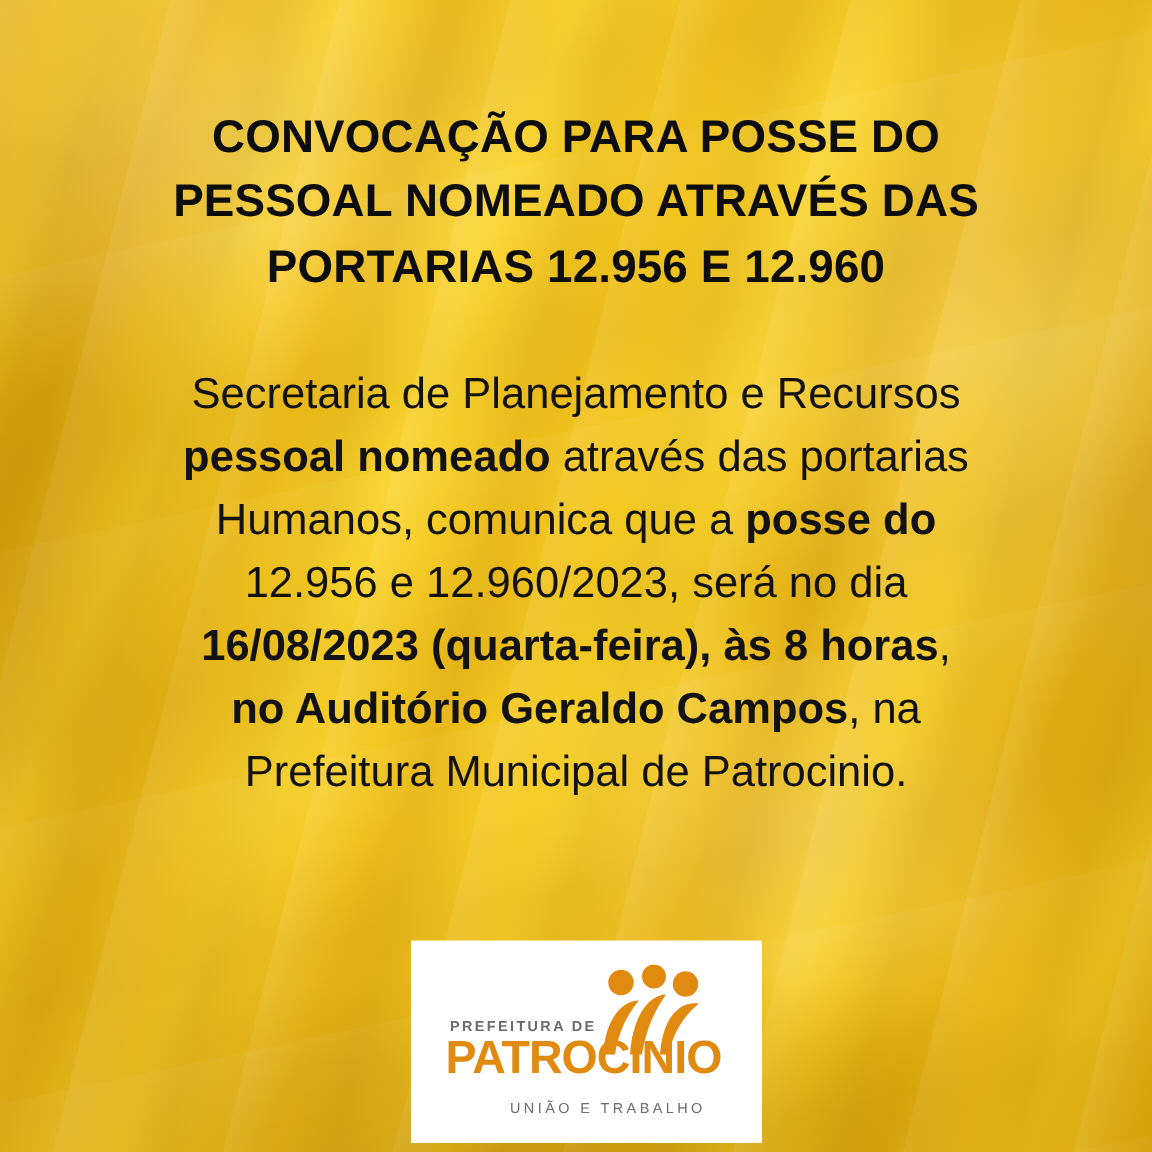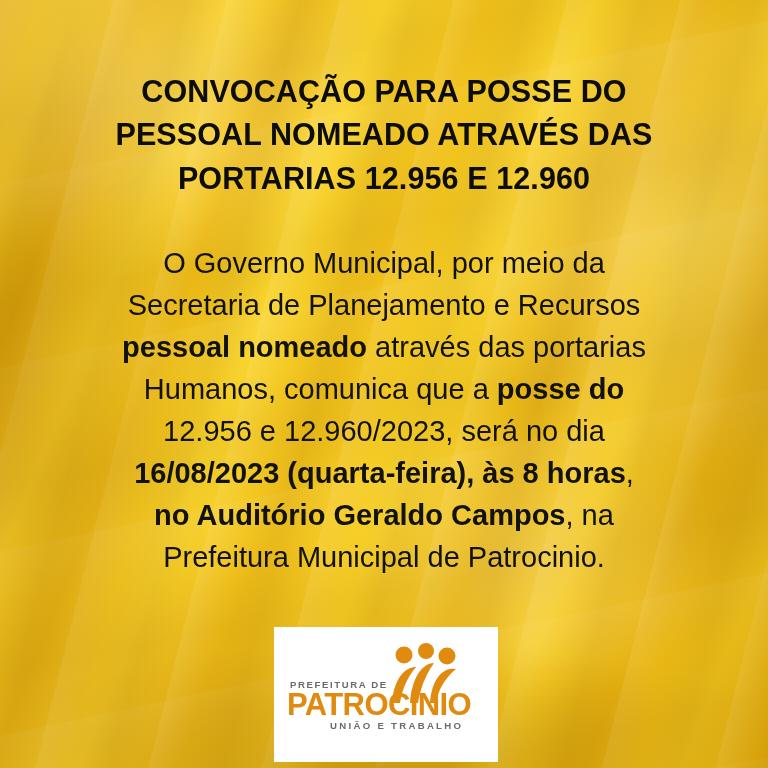--- a/index.html
+++ b/index.html
@@ -164,20 +164,21 @@
   }
 
   .pref-card {
     position: absolute;
     left: 274px;
     bottom: 6px;
     width: 224px;
     height: 135px;
     background: #ffffff;
     z-index: 5;
+    padding-left: 10px;
   }
   .pref-inner {
     position: relative;
     width: 100%;
     height: 100%;
   }
   .pref-people {
     position: absolute;
     right: 26px;
     top: 16px;
@@ -199,42 +200,41 @@
     top: 62px;
     font-size: 31px;
     font-weight: bold;
     color: #e08a10;
     letter-spacing: -0.6px;
     line-height: 1;
   }
   .pref-motto {
     position: absolute;
     left: 56px;
-    top: 93px;
+    top: 107px;
     font-size: 9.6px;
     letter-spacing: 2.3px;
     color: #6b6b6b;
-    font-weight: bold;
+    font-weight: normal;
   }
 </style>
 </head>
 <body>
 
 <div id="poster">
 
   <div class="content">
 
     <div class="headline">
         <span class="line">CONVOCAÇÃO PARA POSSE DO</span>
         <span class="line">PESSOAL NOMEADO ATRAVÉS DAS</span>
         <span class="line">PORTARIAS 12.956 E 12.960</span>
       </div>
 
     <div class="body-text">
-        <span class="line"><span>O Governo Municipal, por meio da</span></span>
         <span class="line"><span>Secretaria de Planejamento e Recursos</span></span>
         <span class="line"><b>pessoal nomeado</b><span> através das portarias</span></span>
         <span class="line"><span>Humanos, comunica que a </span><b>posse do</b></span>
         <span class="line"><span>12.956 e 12.960/2023, será no dia</span></span>
         <span class="line"><b>16/08/2023 (quarta-feira), às 8  horas</b><span>,</span></span>
         <span class="line"><b>no Auditório Geraldo Campos</b><span>, na</span></span>
         <span class="line"><span>Prefeitura Municipal de Patrocinio.</span></span>
       </div>
 
   </div>

